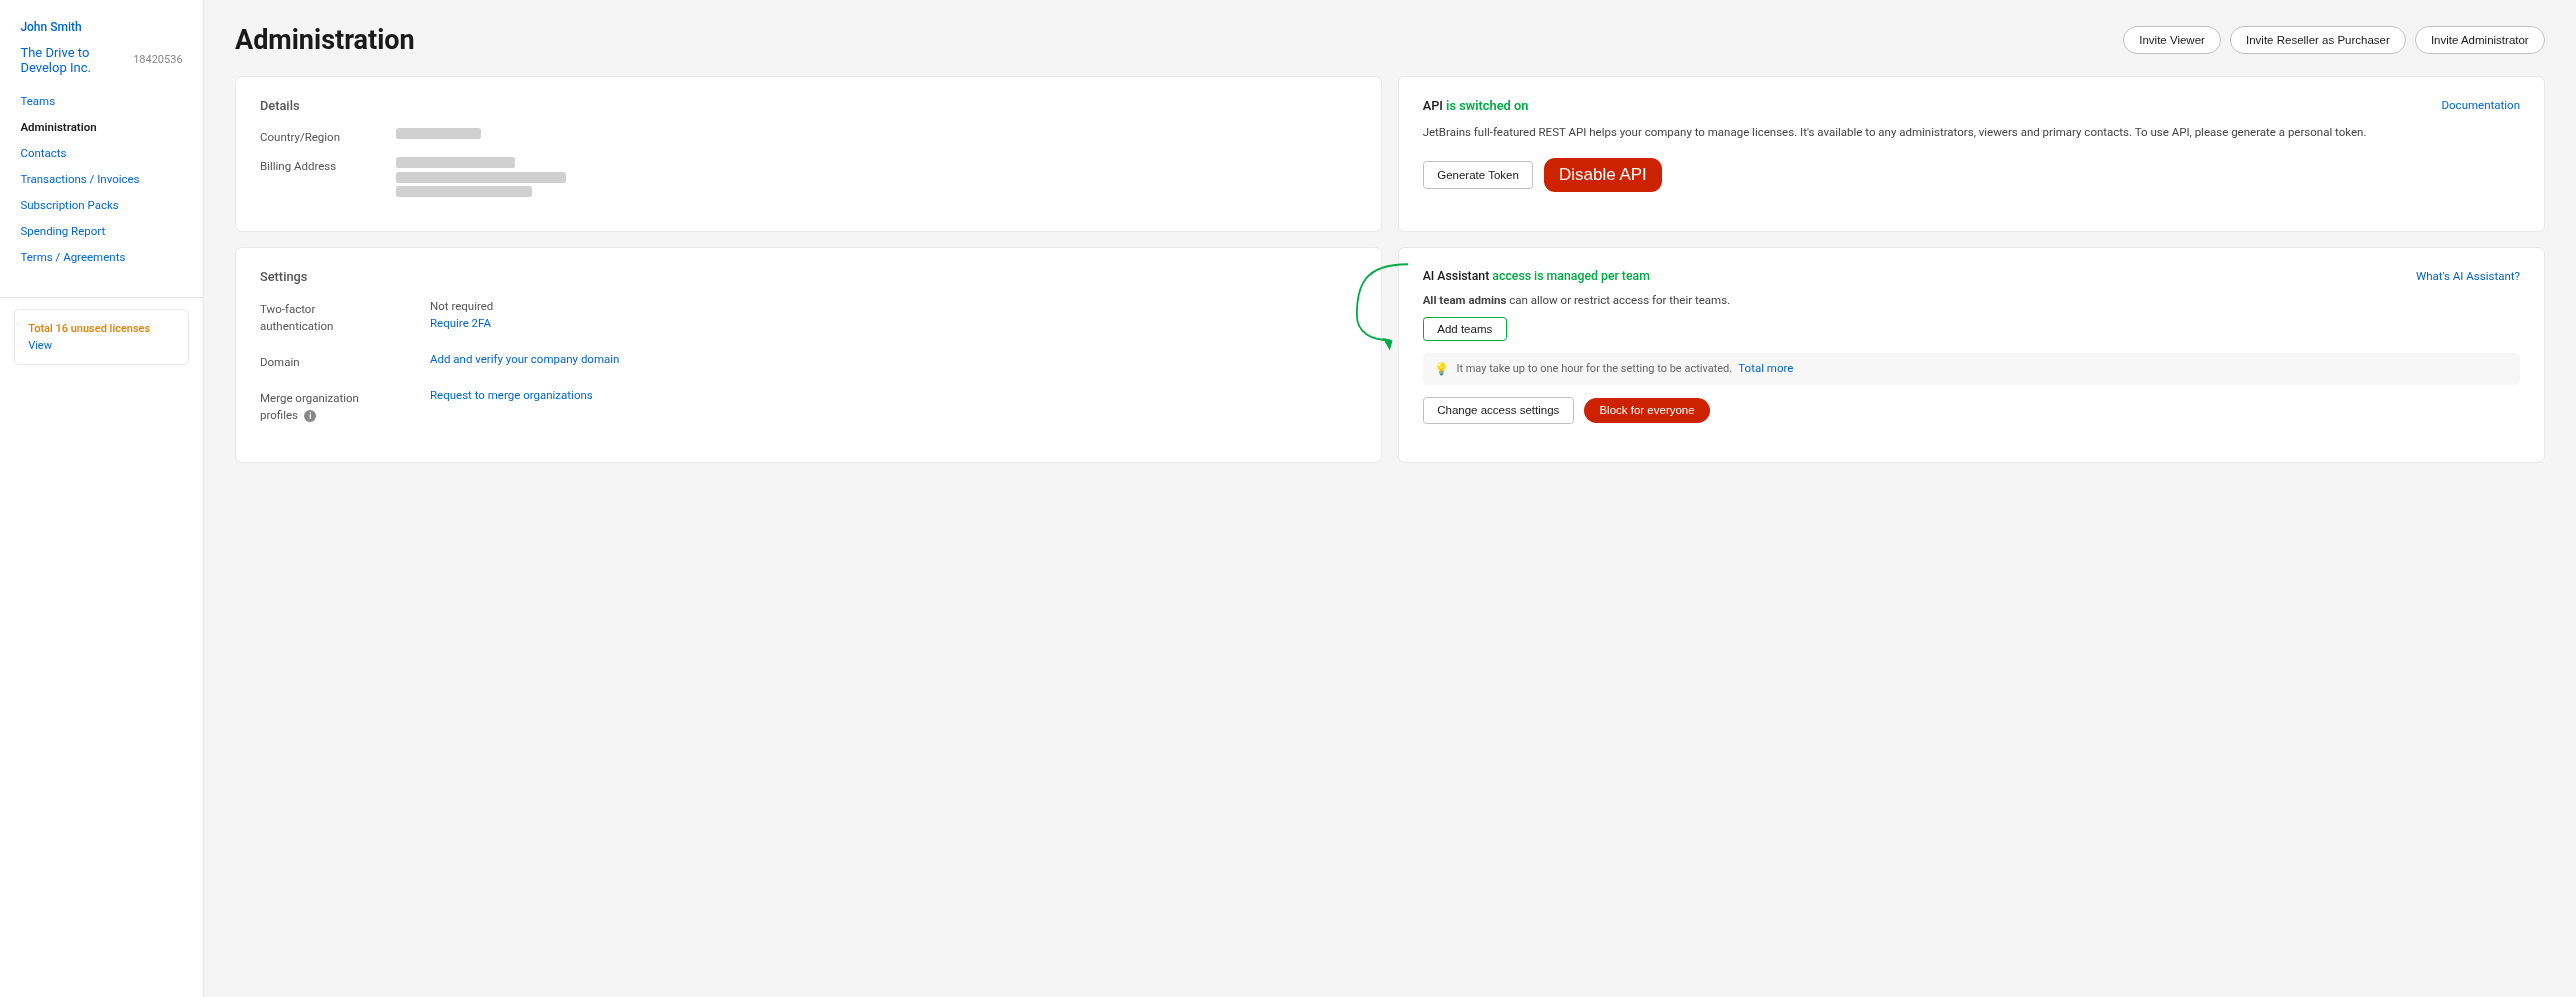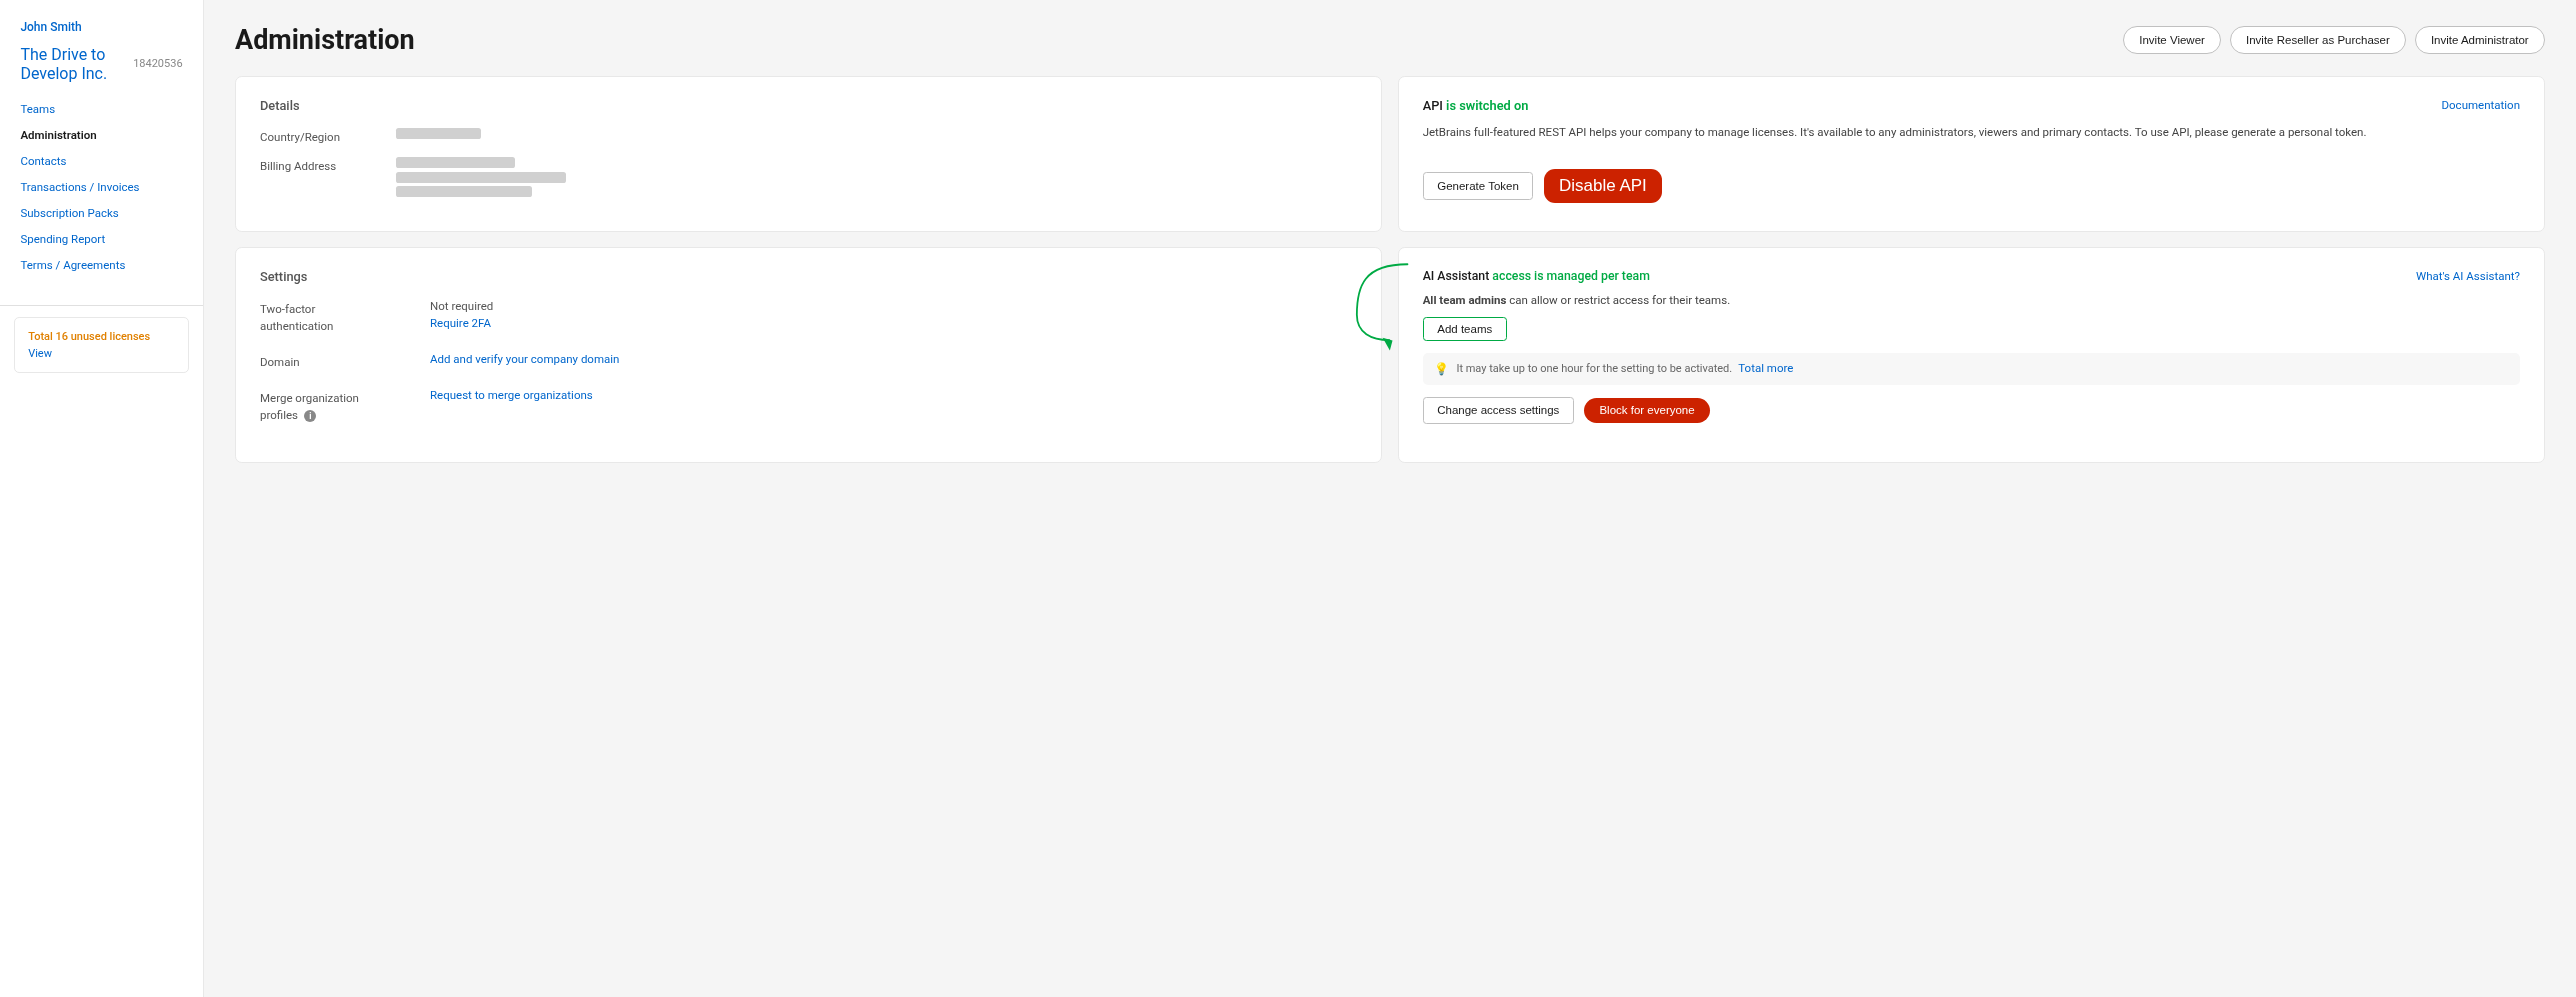--- a/index.html
+++ b/index.html
@@ -35,21 +35,21 @@
       margin-top: 16px;
     }
     .sidebar-org {
       padding: 3.4px 20.4px 13.6px 20.4px;
       display: flex;
       align-items: center;
       gap: 6.8px;
     }
     .sidebar-org-name {
       color: #0066cc;
-      font-size: 16px;
+      font-size: 13px;
       cursor: pointer;
     }
     .sidebar-org-id {
       color: #888;
       font-size: 11px;
     }
     .sidebar-nav {
       display: flex;
       flex-direction: column;
       padding: 0 0 13.6px 0;
@@ -195,21 +195,21 @@
       color: #1a1a1a;
     }
     .api-status-on {
       color: #00aa44;
       font-weight: 600;
     }
     .api-desc {
       font-size: 11.5px;
       color: #444;
       line-height: 1.6;
-      margin-bottom: 28px;
+      margin-bottom: 17px;
     }
     .api-buttons {
       display: flex;
       gap: 10.2px;
       align-items: center;
     }
 
     
     .settings-row {
       display: flex;

